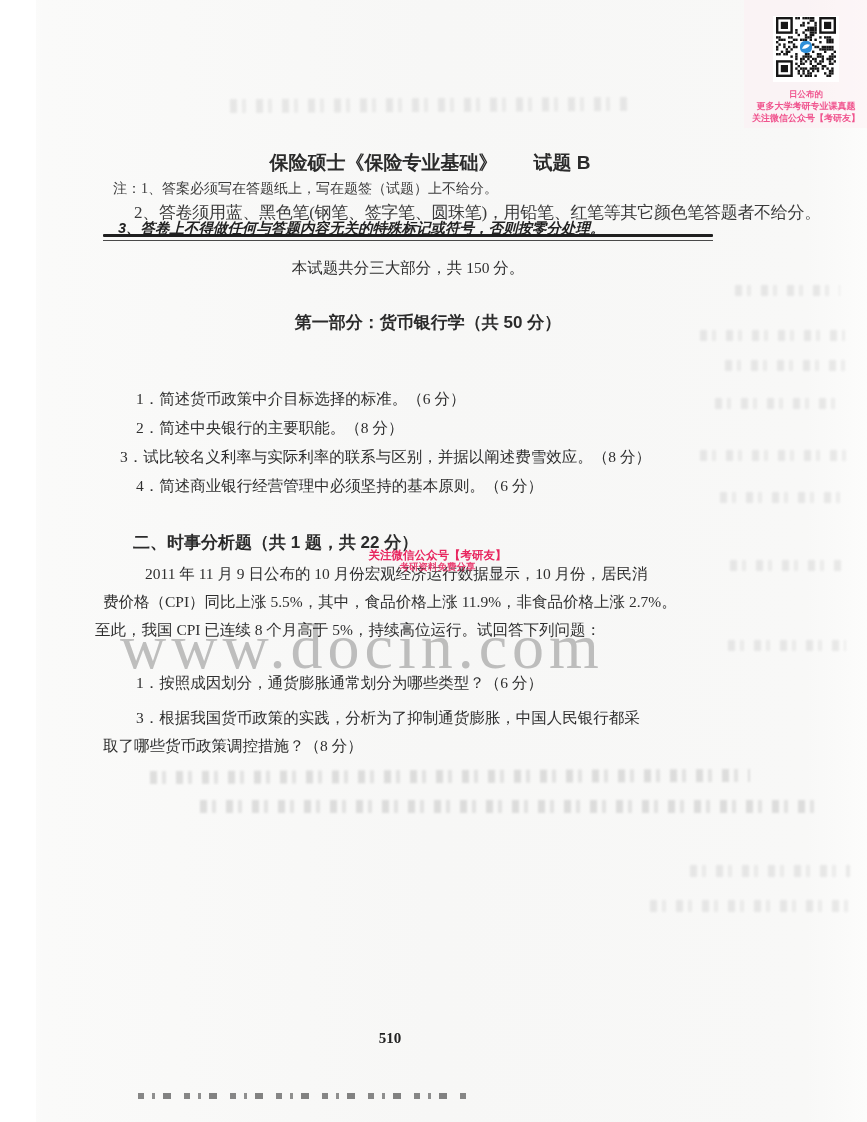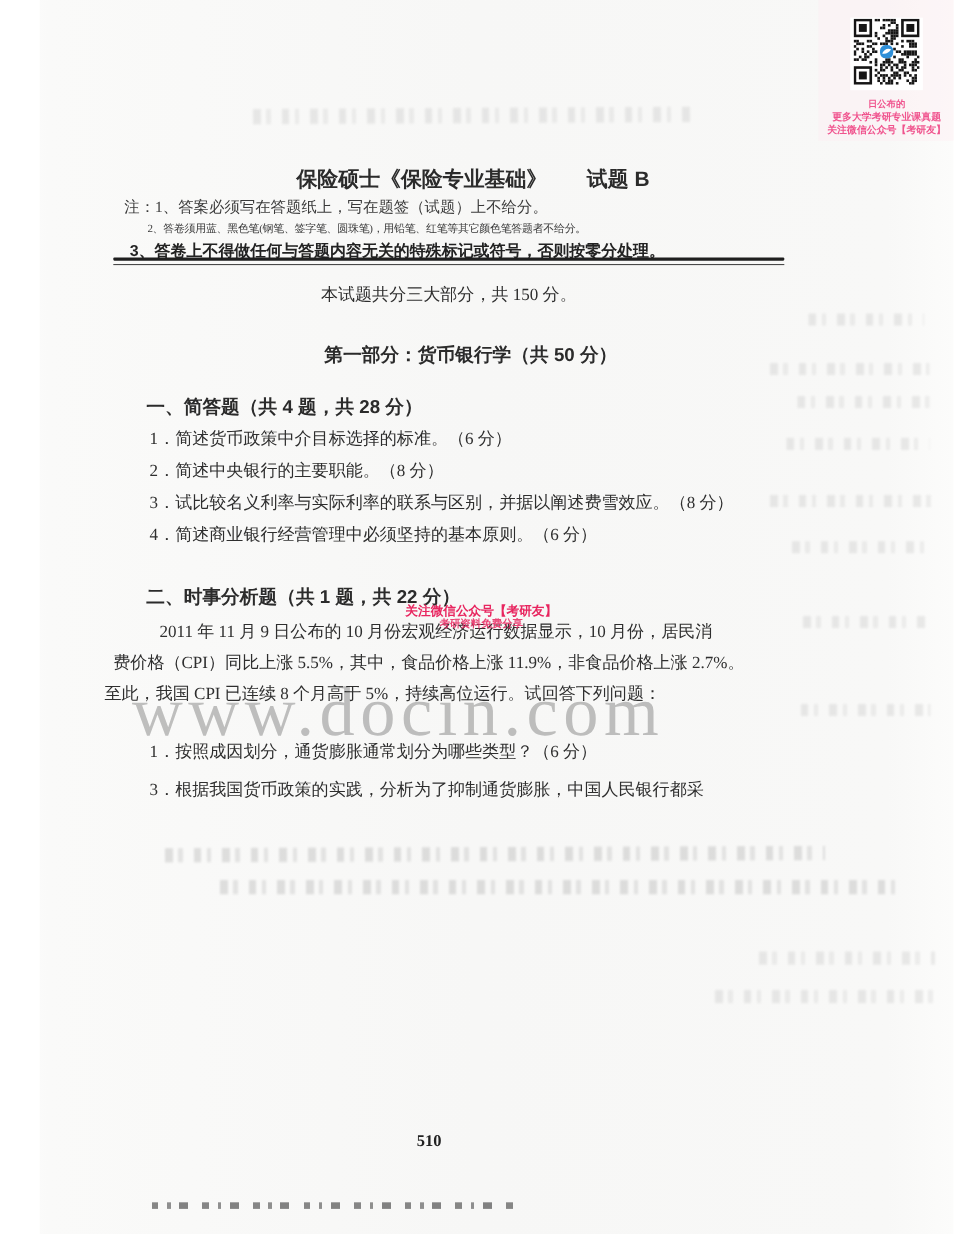--- a/index.html
+++ b/index.html
@@ -13,32 +13,32 @@
     background:linear-gradient(90deg,#ffffff 0%,#fafaf9 5%,#f7f7f6 50%,#f8f8f7 93%,#fcfcfb 100%);
   }
   .left-strip{position:absolute;left:0;top:0;width:36px;height:1122px;background:#ffffff;}
   .line{position:absolute;white-space:nowrap;color:#2e2e2e;}
   .serif{font-family:"Liberation Serif","DejaVu Serif",serif;}
   .sans{font-family:"Liberation Sans","DejaVu Sans",sans-serif;}
   .title1{top:121px;left:115px;width:630px;text-align:center;font-size:21px;letter-spacing:1px;color:#333;}
   .title2-row{top:150px;left:115px;width:630px;display:flex;justify-content:center;gap:36px;
     font-weight:bold;font-size:19px;color:#2b2b2b;}
   .note1{top:180px;left:113px;font-size:14px;color:#3a3a3a;}
-  .note2{top:201px;left:134px;font-size:10px;letter-spacing:-0.3px;color:#3a3a3a;}
-  .note3{top:219px;left:118px;font-size:14.5px;font-weight:bold;color:#222;}
+  .note2{top:201px;left:134px;font-size:17px;letter-spacing:-0.3px;color:#3a3a3a;}
+  .note3{top:219px;left:118px;font-size:14.5px;font-weight:bold;color:#222;font-style:italic;}
   .rule-a{position:absolute;top:234px;left:103px;width:610px;height:3px;background:#1f1f1f;border-radius:1px;}
   .rule-b{position:absolute;top:240px;left:103px;width:610px;height:1px;background:#4a4a4a;}
   .total-note{top:258px;left:103px;width:610px;text-align:center;font-size:15.5px;}
   .part-head{top:311px;left:123px;width:610px;text-align:center;font-size:17px;font-weight:bold;color:#2b2b2b;}
   .sec-head{font-size:17px;font-weight:bold;color:#2b2b2b;}
   .s1-head{top:358px;left:133px;}
   .item{font-size:15.5px;}
   .s1-i0{top:389px;left:136px;}
   .s1-i1{top:418px;left:136px;}
-  .s1-i2{top:447px;left:136px;}
+  .s1-i2{top:447px;left:120px;}
   .s1-i3{top:476px;left:136px;}
   .s2-head{top:531px;left:133px;text-align:center;}
   .p-l0{top:564px;left:145px;}
   .p-l1{top:592px;left:103px;}
   .p-l2{top:620px;left:95px;}
   .s2-i0{top:649px;left:136px;margin-top:24px;}
   .s2-i1{top:678px;left:136px;}
   .s2-i2{top:708px;left:136px;}
   .s2-i3{top:736px;left:103px;}
   .page-num{top:1030px;left:85px;width:610px;text-align:center;font-size:15px;font-weight:bold;color:#222;}
@@ -294,32 +294,32 @@
   </div>
   <div class="line serif note1">注：1、答案必须写在答题纸上，写在题签（试题）上不给分。</div>
   <div class="line serif note2">2、答卷须用蓝、黑色笔(钢笔、签字笔、圆珠笔)，用铅笔、红笔等其它颜色笔答题者不给分。</div>
   <div class="line sans note3">3、答卷上不得做任何与答题内容无关的特殊标记或符号，否则按零分处理。</div>
   <div class="rule-a"></div>
   <div class="rule-b"></div>
 
   <div class="line serif total-note">本试题共分三大部分，共 150 分。</div>
   <div class="line sans part-head">第一部分：货币银行学（共 50 分）</div>
 
-  <div class="line sans sec-head s1-head">一、简答题（共 4 题，共 28 分）</div>
   <div class="line serif item s1-i0">1．简述货币政策中介目标选择的标准。（6 分）</div>
   <div class="line serif item s1-i1">2．简述中央银行的主要职能。（8 分）</div>
   <div class="line serif item s1-i2">3．试比较名义利率与实际利率的联系与区别，并据以阐述费雪效应。（8 分）</div>
   <div class="line serif item s1-i3">4．简述商业银行经营管理中必须坚持的基本原则。（6 分）</div>
 
   <div class="line sans sec-head s2-head">二、时事分析题（共 1 题，共 22 分）</div>
   <div class="line serif item p-l0">2011 年 11 月 9 日公布的 10 月份宏观经济运行数据显示，10 月份，居民消</div>
   <div class="line serif item p-l1">费价格（CPI）同比上涨 5.5%，其中，食品价格上涨 11.9%，非食品价格上涨 2.7%。</div>
   <div class="line serif item p-l2">至此，我国 CPI 已连续 8 个月高于 5%，持续高位运行。试回答下列问题：</div>
   <div class="line serif item s2-i0">1．按照成因划分，通货膨胀通常划分为哪些类型？（6 分）</div>
   <div class="line serif item s2-i2">3．根据我国货币政策的实践，分析为了抑制通货膨胀，中国人民银行都采</div>
+  <div class="line serif item s2-i3">取了哪些货币政策调控措施？（8 分）</div>
 
   <div class="overlay-red ov1" style="color: rgb(232, 37, 95);">关注微信公众号【考研友】</div>
   <div class="overlay-red ov2" style="color: rgb(232, 37, 95);">考研资料免费分享</div>
 
   <div class="watermark" style="color: rgb(145, 145, 145);">www.docin.com</div>
 
   <div class="line serif page-num">510</div>
   <div class="smudge"></div>
 </div>
 

